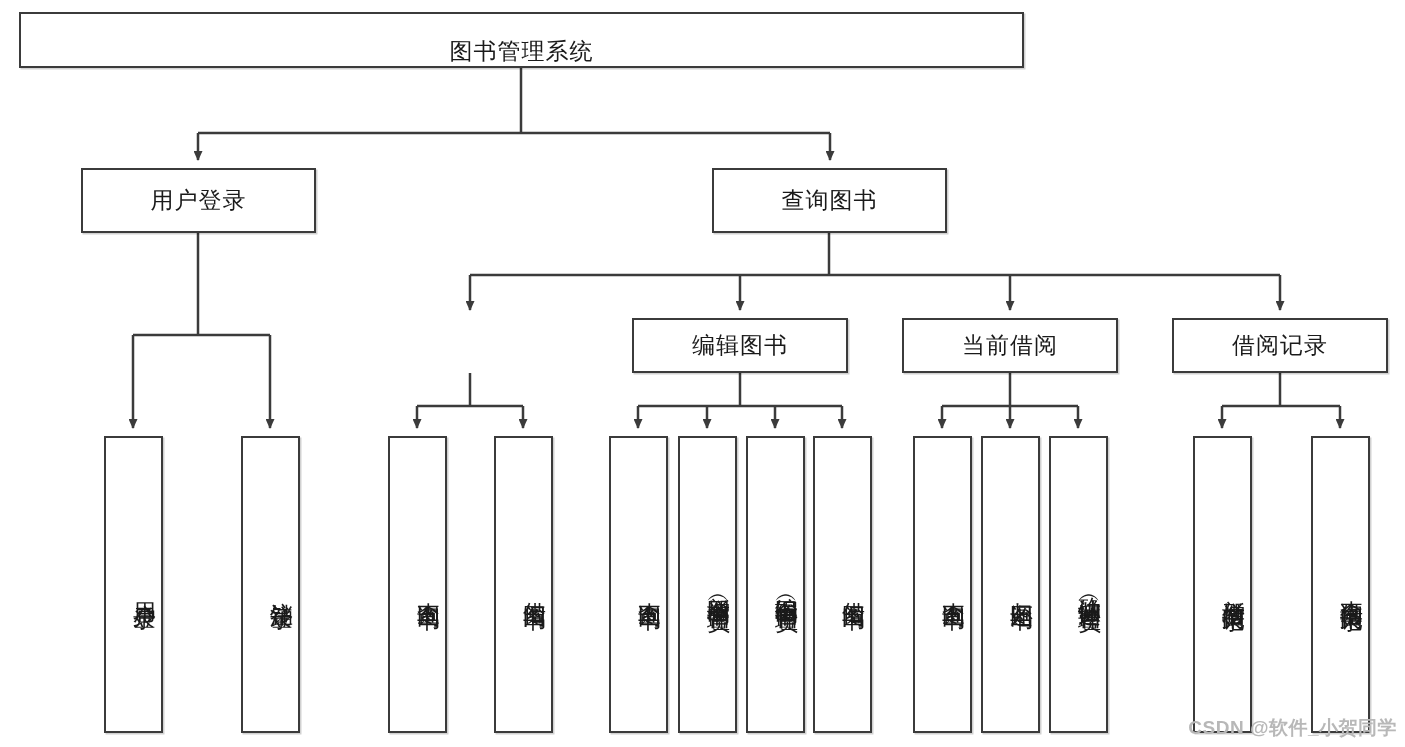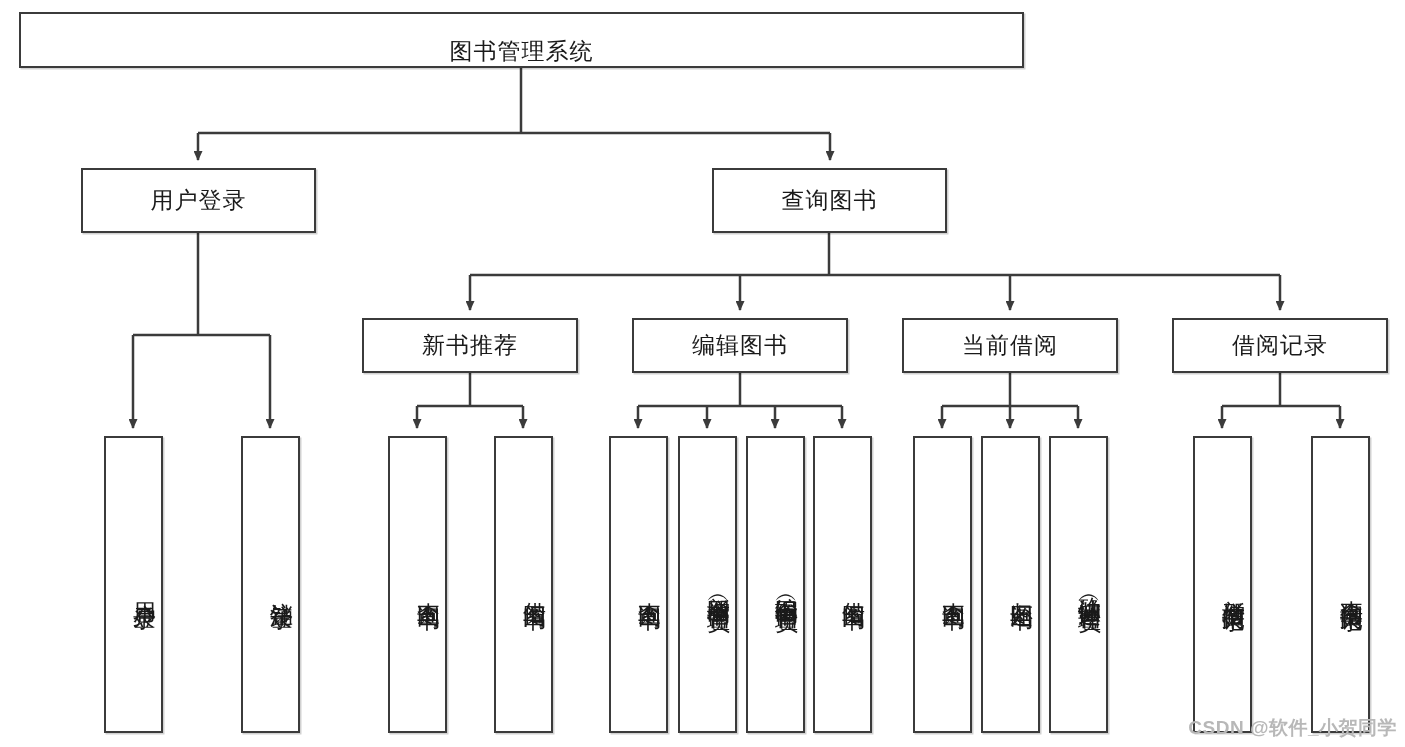--- a/index.html
+++ b/index.html
@@ -129,23 +129,20 @@
     <span>图书管理系统</span>
   </div>
 
   <div class="node h" style="left:81px; top:168px; width:235px; height:65px;">
     <span>用户登录</span>
   </div>
   <div class="node h" style="left:712px; top:168px; width:235px; height:65px;">
     <span>查询图书</span>
   </div>
 
-  <div class="node h" style="left:362px; top:318px; width:216px; height:55px;">
-    <span>新书推荐</span>
-  </div>
   <div class="node h" style="left:632px; top:318px; width:216px; height:55px;">
     <span>编辑图书</span>
   </div>
   <div class="node h" style="left:902px; top:318px; width:216px; height:55px;">
     <span>当前借阅</span>
   </div>
   <div class="node h" style="left:1172px; top:318px; width:216px; height:55px;">
     <span>借阅记录</span>
   </div>
 

